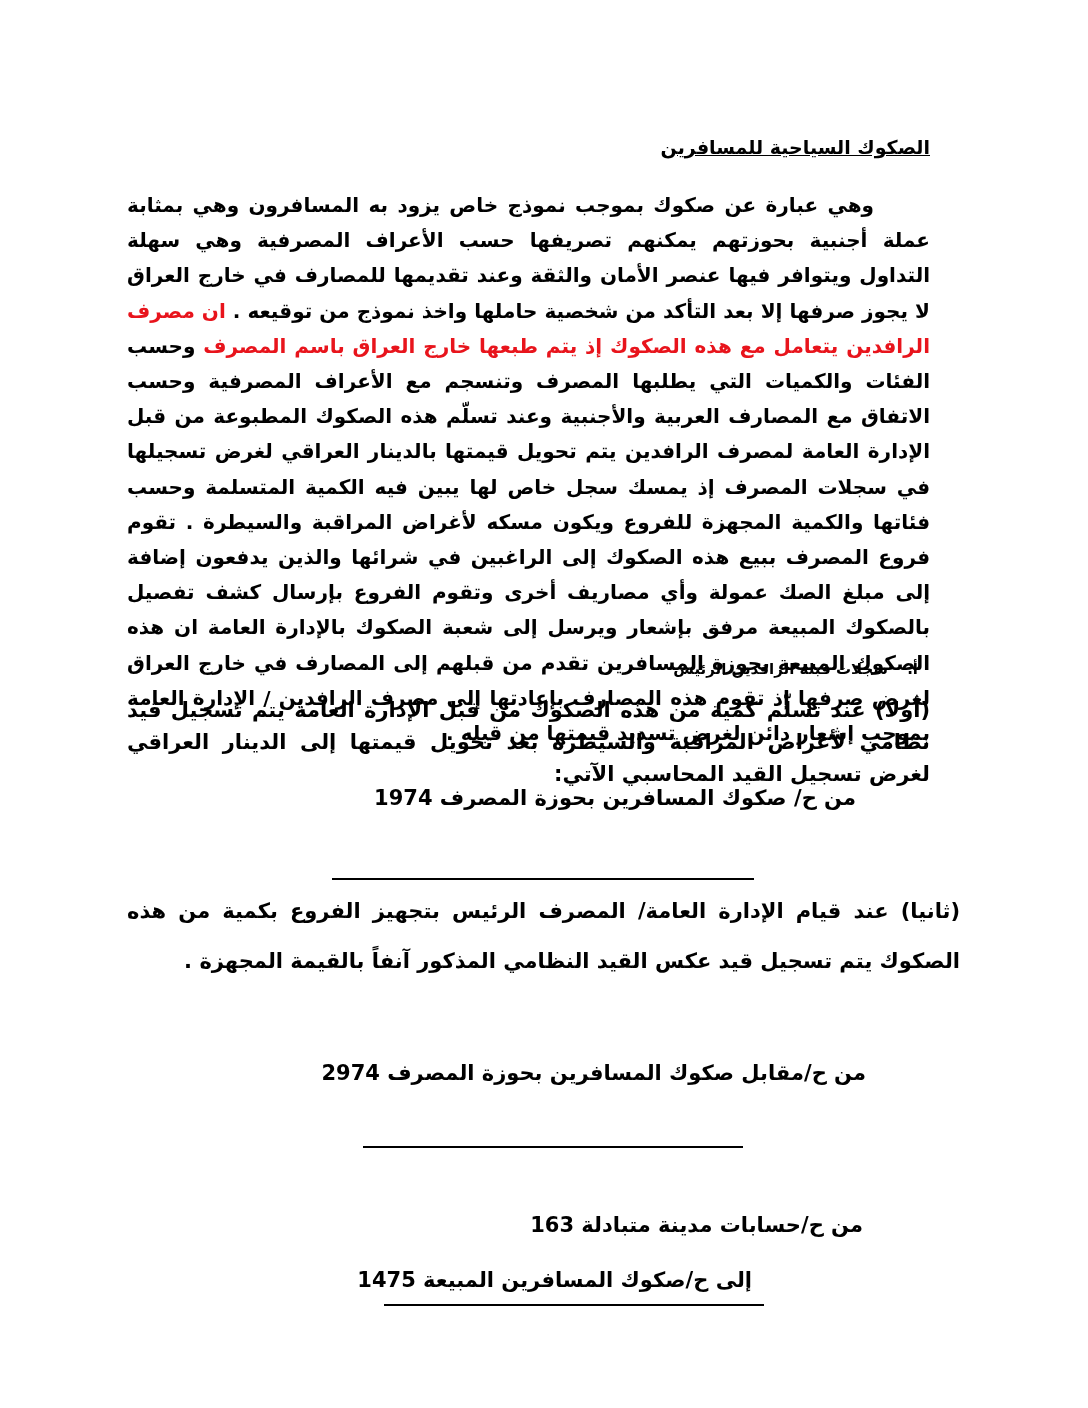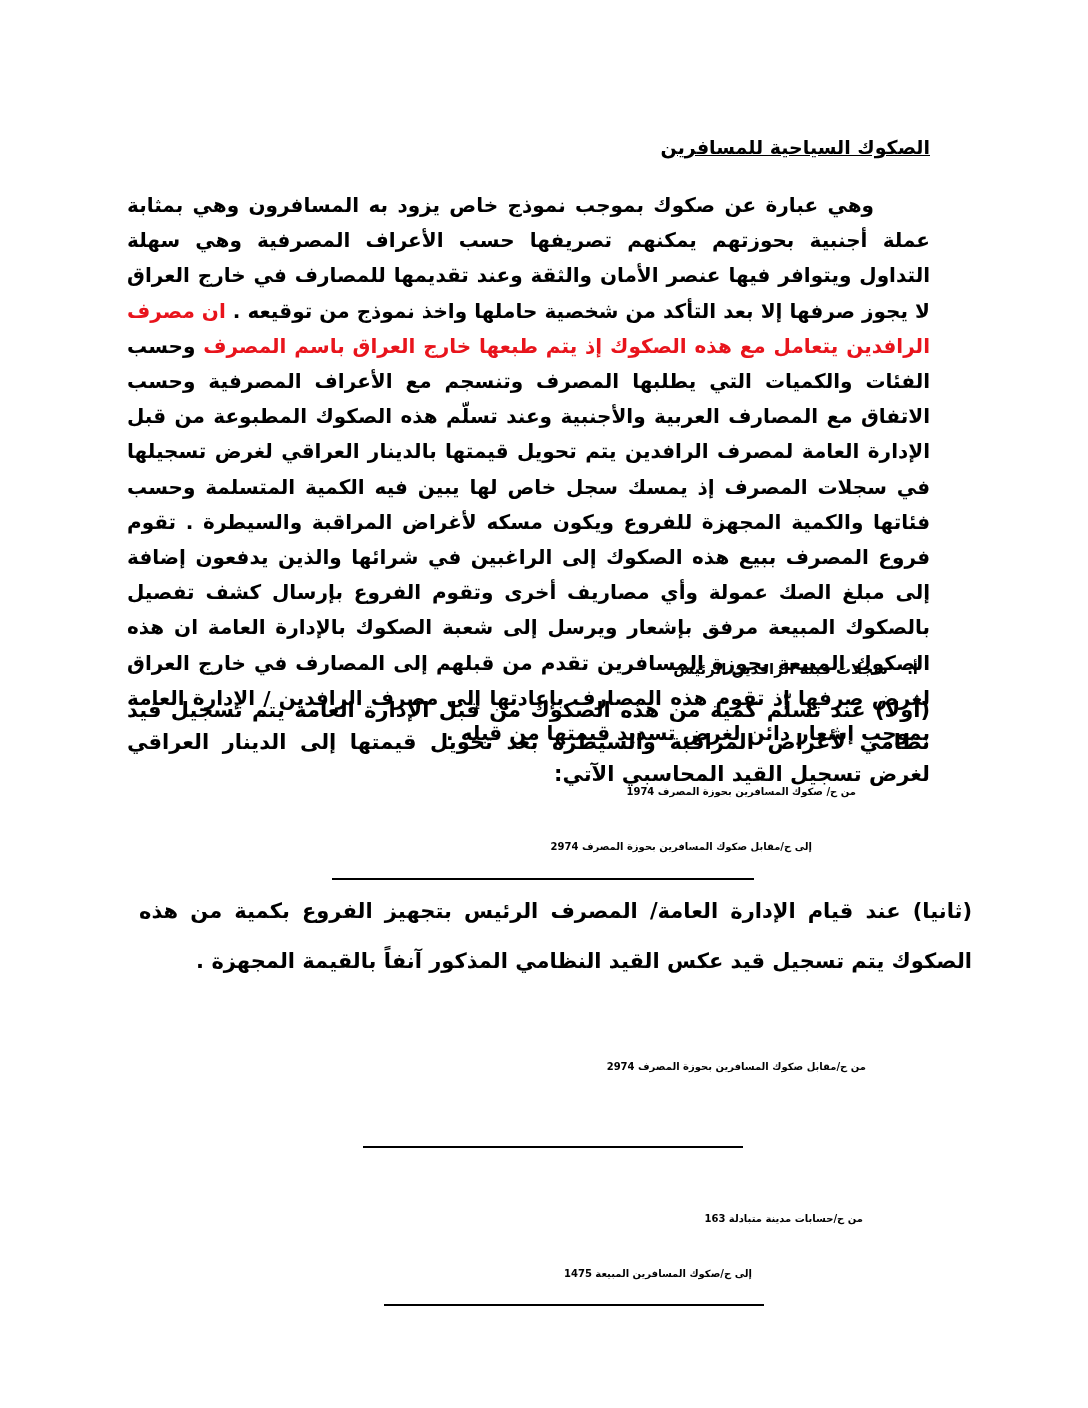--- a/index.html
+++ b/index.html
@@ -29,24 +29,24 @@
       position: absolute; right: 200px; top: 660px;
       font-size: 15px; font-weight: bold; white-space: nowrap;
     }
     .sub .marker { position: absolute; right: -30px; top: 0; }
     .block {
       position: absolute; left: 127px; width: 803px;
       font-size: 21px; font-weight: bold;
       text-align: justify; text-align-last: right;
     }
     .b1 { top: 694px; line-height: 32px; }
-    .b2 { top: 886px; line-height: 50px; left: 127px; width: 833px; margin-left: 12px; }
+    .b2 { top: 886px; line-height: 50px; left: 127px; width: 833px; }
     .b3 { top: 1155px; left: 127px; width: 833px; }
     .entry {
-      position: absolute; font-size: 10px; font-weight: bold; white-space: nowrap;
+      position: absolute; font-size: 21px; font-weight: bold; white-space: nowrap;
     }
     .rule { position: absolute; height: 2px; background: #000; }
   </style>
 </head>
 <body>
 
 <div class="page">
 
   <div class="title rtl">الصكوك السياحية للمسافرين</div>
 
@@ -55,21 +55,20 @@
   </div>
 
 
   <div class="sub rtl">
     <span class="marker">أ.</span>
     <span>سجلات قبله الرافدين الرئيس</span>
   </div>
 
   <div class="block b1 rtl">(أولا) عند تسلّم كمية من هذه الصكوك من قبل الإدارة العامة يتم تسجيل قيد نظامي لأغراض المراقبة والسيطرة بعد تحويل قيمتها إلى الدينار العراقي لغرض تسجيل القيد المحاسبي الآتي:</div>
   <div class="entry rtl" style="right:232px; top:786px;">من ح/ صكوك المسافرين بحوزة المصرف 1974</div>
-  <div class="entry rtl" style="right:276px; top:841px;">إلى ح/مقابل صكوك المسافرين بحوزة المصرف 2974</div>
   <div class="rule" style="left:332px; width:422px; top:878px;"></div>
 
   <div class="block b2 rtl">(ثانيا) عند قيام الإدارة العامة/ المصرف الرئيس بتجهيز الفروع بكمية من هذه الصكوك يتم تسجيل قيد عكس القيد النظامي المذكور آنفاً بالقيمة المجهزة .</div>
   <div class="entry rtl" style="right:222px; top:1017px;margin-top:44px;">من ح/مقابل صكوك المسافرين بحوزة المصرف 2974</div>
   <div class="rule" style="left:363px; width:380px; top:1146px;"></div>
 
   <div class="entry rtl" style="right:225px; top:1213px;">من ح/حسابات مدينة متبادلة 163</div>
   <div class="entry rtl" style="right:336px; top:1268px;">إلى ح/صكوك المسافرين المبيعة 1475</div>
   <div class="rule" style="left:384px; width:380px; top:1304px;"></div>
 

